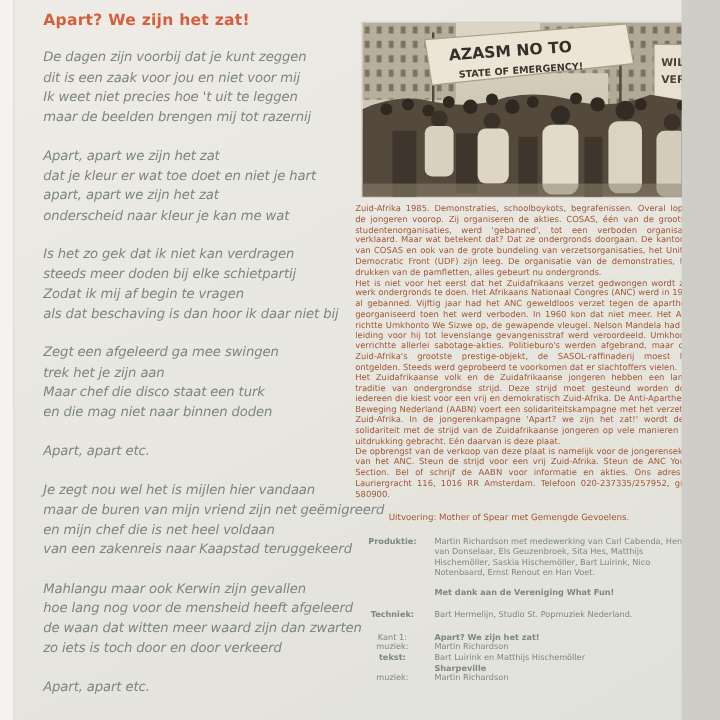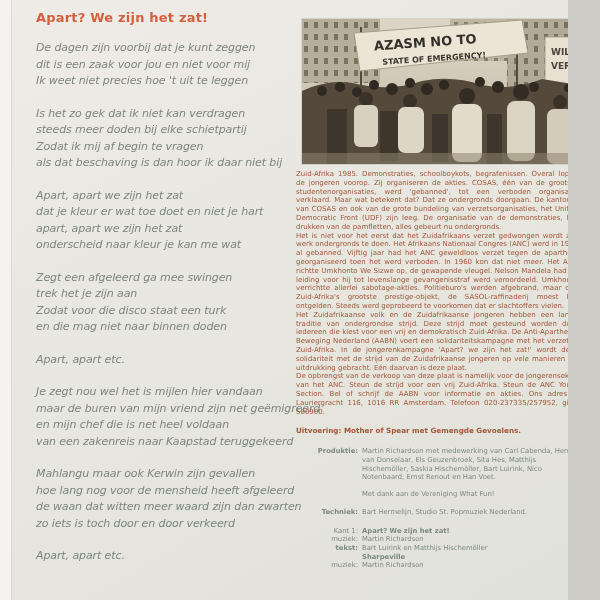--- a/index.html
+++ b/index.html
@@ -16,60 +16,61 @@
   .stanza{margin:0 0 16px 0;font-style:italic;}
   .lyric-line{font-size:11px;line-height:16.5px;white-space:nowrap;letter-spacing:-0.1px;}
   
   .photo{position:absolute;left:302px;top:19px;width:276px;height:145px;
     box-shadow:0 0 0 1px rgba(120,110,95,.18);}
   .photo svg{display:block;}
   
   .right-col{position:absolute;left:296px;top:170px;width:282px;}
   .info-paragraph{font-size:7px;line-height:8.8px;font-weight:normal;
     text-align:justify;letter-spacing:0;margin:0;}
-  .uitvoering{font-size:7.2px;font-weight:bold;margin-top:10px;}
+  .uitvoering{font-size:7.2px;font-weight:normal;margin-top:10px;margin-left:28px;}
   .credits{margin-top:12px;font-size:6.8px;line-height:8.7px;}
   .credit-row{display:flex;}
-  .credit-label{width:62px;flex:none;text-align:right;padding-right:4px;font-weight:bold;}
+  .credit-label{width:62px;flex:none;text-align:center;padding-right:4px;font-weight:bold;}
   .credit-text{flex:1;}
-  .thanks{margin:8px 0 9px 66px;}
+  .thanks{margin:8px 0 9px 66px;font-weight:bold;}
   .tracklist{margin-top:10px;}
   .track-title{font-weight:bold;}
 </style>
 </head>
 <body>
 
 <div class="page">
   <div class="edge-strip"></div>
 
   <div class="left-col">
     <h1 class="song-title" style="color:#d45f3c">Apart? We zijn het zat!</h1>
 
     <div style="color:#7b867e">
       <div class="stanza">
         <div class="lyric-line">De dagen zijn voorbij dat je kunt zeggen</div>
         <div class="lyric-line">dit is een zaak voor jou en niet voor mij</div>
         <div class="lyric-line">Ik weet niet precies hoe 't uit te leggen</div>
+        <div class="lyric-line">maar de beelden brengen mij tot razernij</div>
+      </div>
+      <div class="stanza">
+        <div class="lyric-line">Apart, apart we zijn het zat</div>
+        <div class="lyric-line">dat je kleur er wat toe doet en niet je hart</div>
+        <div class="lyric-line">apart, apart we zijn het zat</div>
+        <div class="lyric-line">onderscheid naar kleur je kan me wat</div>
       </div>
       <div class="stanza">
         <div class="lyric-line">Is het zo gek dat ik niet kan verdragen</div>
         <div class="lyric-line">steeds meer doden bij elke schietpartij</div>
         <div class="lyric-line">Zodat ik mij af begin te vragen</div>
         <div class="lyric-line">als dat beschaving is dan hoor ik daar niet bij</div>
       </div>
       <div class="stanza">
-        <div class="lyric-line">Apart, apart we zijn het zat</div>
-        <div class="lyric-line">dat je kleur er wat toe doet en niet je hart</div>
-        <div class="lyric-line">apart, apart we zijn het zat</div>
-        <div class="lyric-line">onderscheid naar kleur je kan me wat</div>
-      </div>
-      <div class="stanza">
         <div class="lyric-line">Zegt een afgeleerd ga mee swingen</div>
         <div class="lyric-line">trek het je zijn aan</div>
-        <div class="lyric-line">Zodat voor die disco staat een turk</div>
+        <div class="lyric-line">Maar chef die disco staat een turk</div>
         <div class="lyric-line">en die mag niet naar binnen doden</div>
       </div>
       <div class="stanza">
         <div class="lyric-line">Apart, apart etc.</div>
       </div>
       <div class="stanza">
         <div class="lyric-line">Je zegt nou wel het is mijlen hier vandaan</div>
         <div class="lyric-line">maar de buren van mijn vriend zijn net geëmigreerd</div>
         <div class="lyric-line">en mijn chef die is net heel voldaan</div>
         <div class="lyric-line">van een zakenreis naar Kaapstad teruggekeerd</div>

